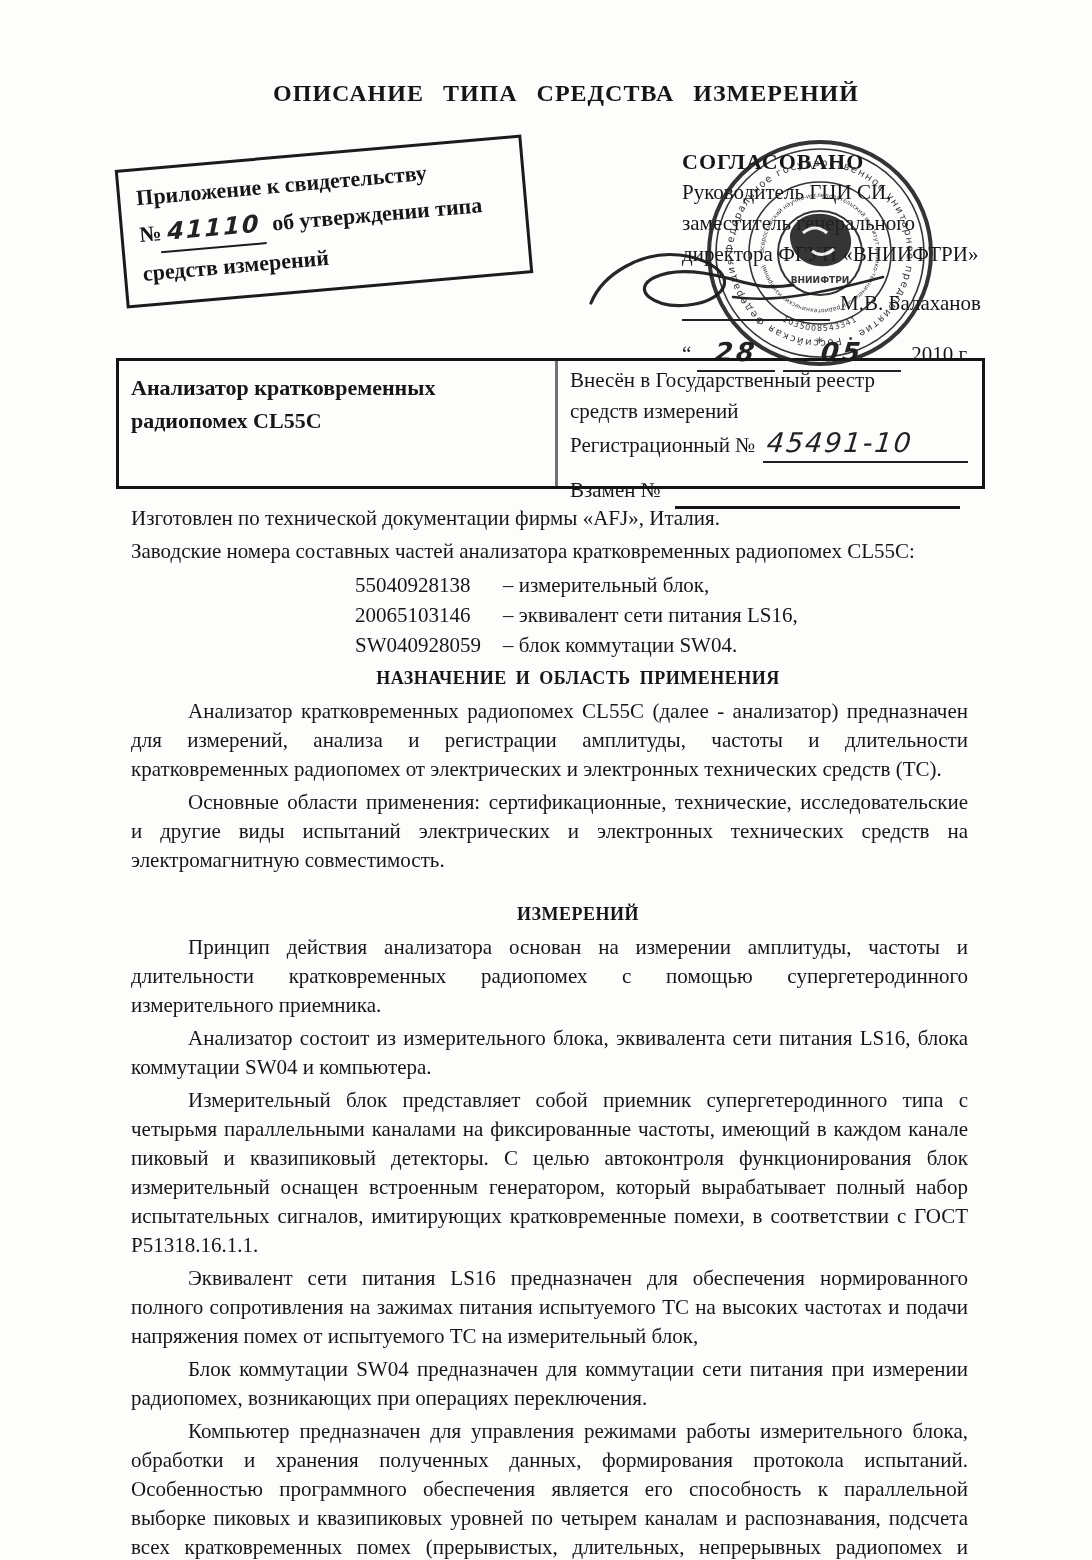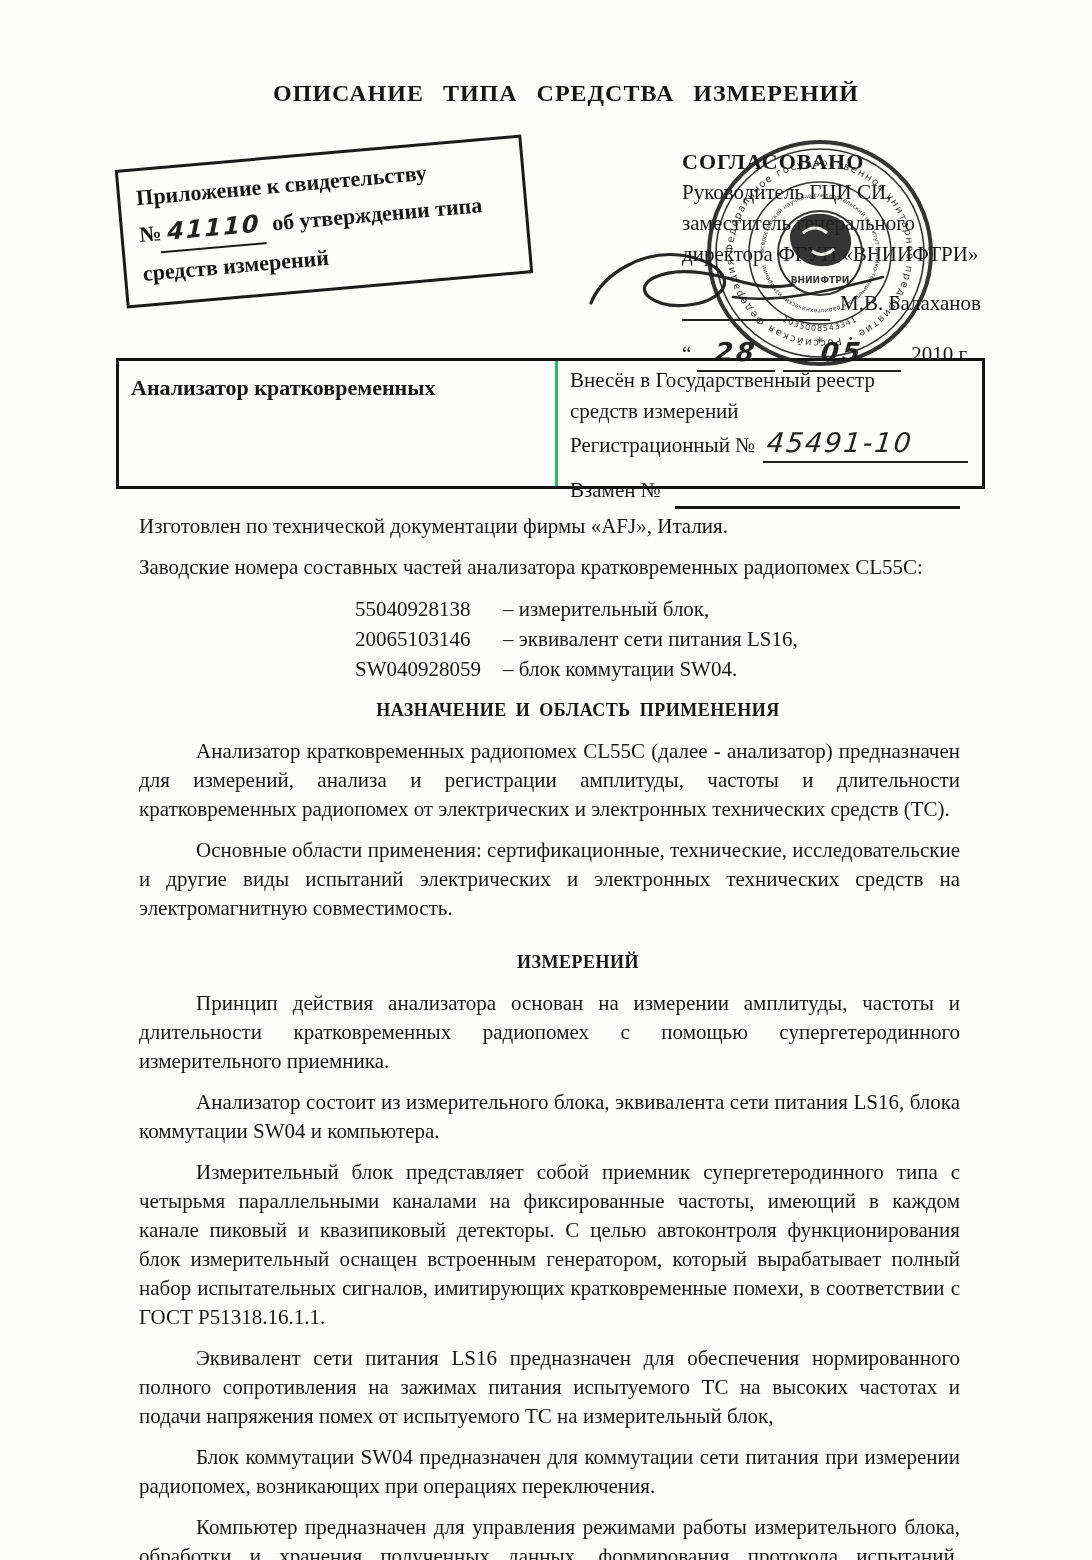--- a/index.html
+++ b/index.html
@@ -43,35 +43,35 @@
   .date-row .hand { font-size:26px; font-weight:bold; letter-spacing:3px; }
   
   .seal { position:absolute; left:700px; top:133px; opacity:.9; pointer-events:none; }
   .signature { position:absolute; left:583px; top:233px; opacity:.95; pointer-events:none; }
   
   .reg-table {
     position:absolute; left:116px; top:358px; width:869px; height:131px;
     border:3px solid #141414; display:flex; box-sizing:border-box; background:transparent;
   }
   .cell-left {
-    flex:0 0 412px; border-right:3px solid #22c55e;
+    flex:0 0 412px; border-right:3px solid #737373;
     padding:10px 12px 0 12px; font-weight:bold; font-size:22px; line-height:33px;
   }
   .cell-right { flex:1; padding:4px 14px 0 12px; font-size:21px; line-height:31px;border-radius:9px; }
   .reg-row { display:flex; align-items:baseline;justify-content:space-between; }
   .reg-fill { flex:1; border-bottom:2px solid #222; margin-left:8px; padding-left:4px; }
   .reg-fill .hand { font-size:27px; letter-spacing:2px; }
   .vz-row { display:flex; align-items:baseline; margin-top:12px; }
   .vz-fill { flex:1; border-bottom:3px solid #161616; margin-left:14px; margin-right:8px; }
   
   .body-flow {
     position:absolute; left:127px; top:500px; width:845px;
     font-size:21px; line-height:29px; text-align:justify;
   }
-  .body-flow p { margin:12px; text-indent:57px; }
+  .body-flow p { margin:4px; text-indent:57px; }
   .body-flow p.noindent { text-indent:0; }
   .serials-intro { margin-top:7px; }
   .serials { margin:2px 0 2px 228px; line-height:30px; text-align:left; }
   .serials .num { display:inline-block; width:148px; }
   .sec-head {
     text-align:center; font-weight:bold; font-size:18px; letter-spacing:.5px;
     word-spacing:4px; margin:20px 0 13px; text-indent:0;
   }
   .sec-head.second { margin-top:25px; }
 </style>
@@ -104,20 +104,21 @@
       <span>“</span>
       <span class="uline day-line"><span class="hand">28</span></span>
       <span class="uline month-line"><span class="hand">05</span></span>
       <span>2010 г.</span>
     </div>
   </div>
 
   <div class="reg-table">
     <div class="cell-left">
       <div>Анализатор кратковременных</div>
+      <div>радиопомех CL55C</div>
     </div>
     <div class="cell-right">
       <div>Внесён в Государственный реестр</div>
       <div>средств измерений</div>
       <div class="reg-row">
         <span>Регистрационный №</span>
         <span class="reg-fill"><span class="hand">45491-10</span></span>
       </div>
       <div class="vz-row">
         <span>Взамен №</span>

